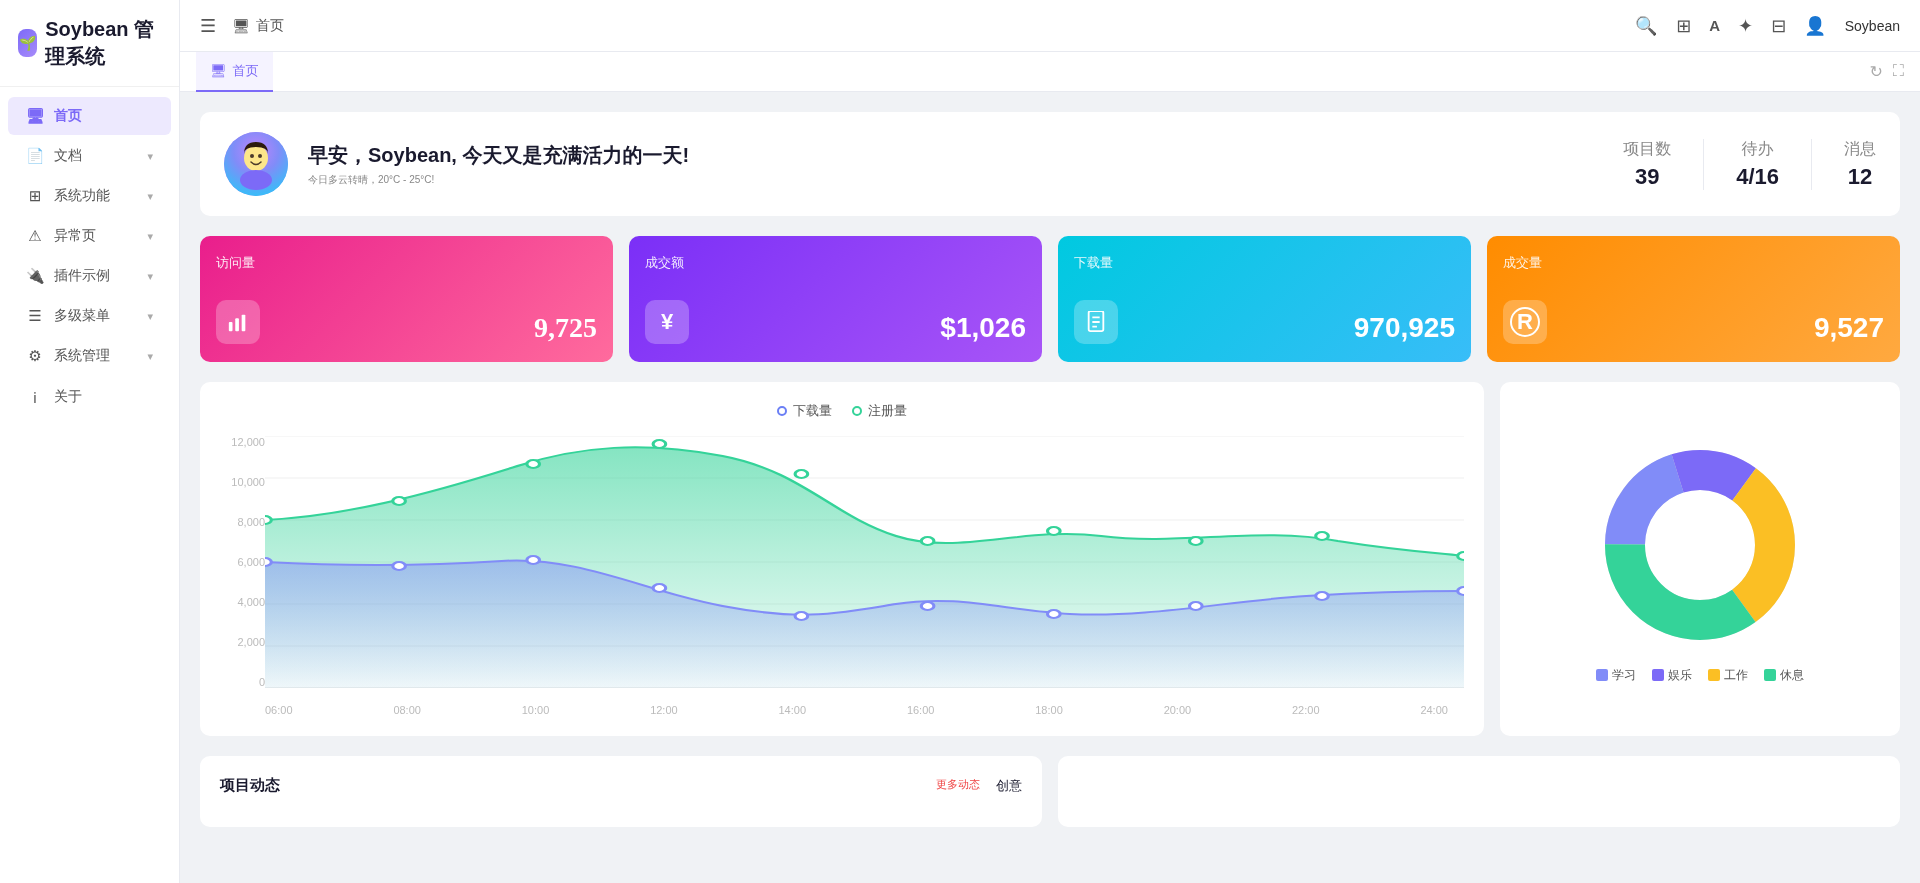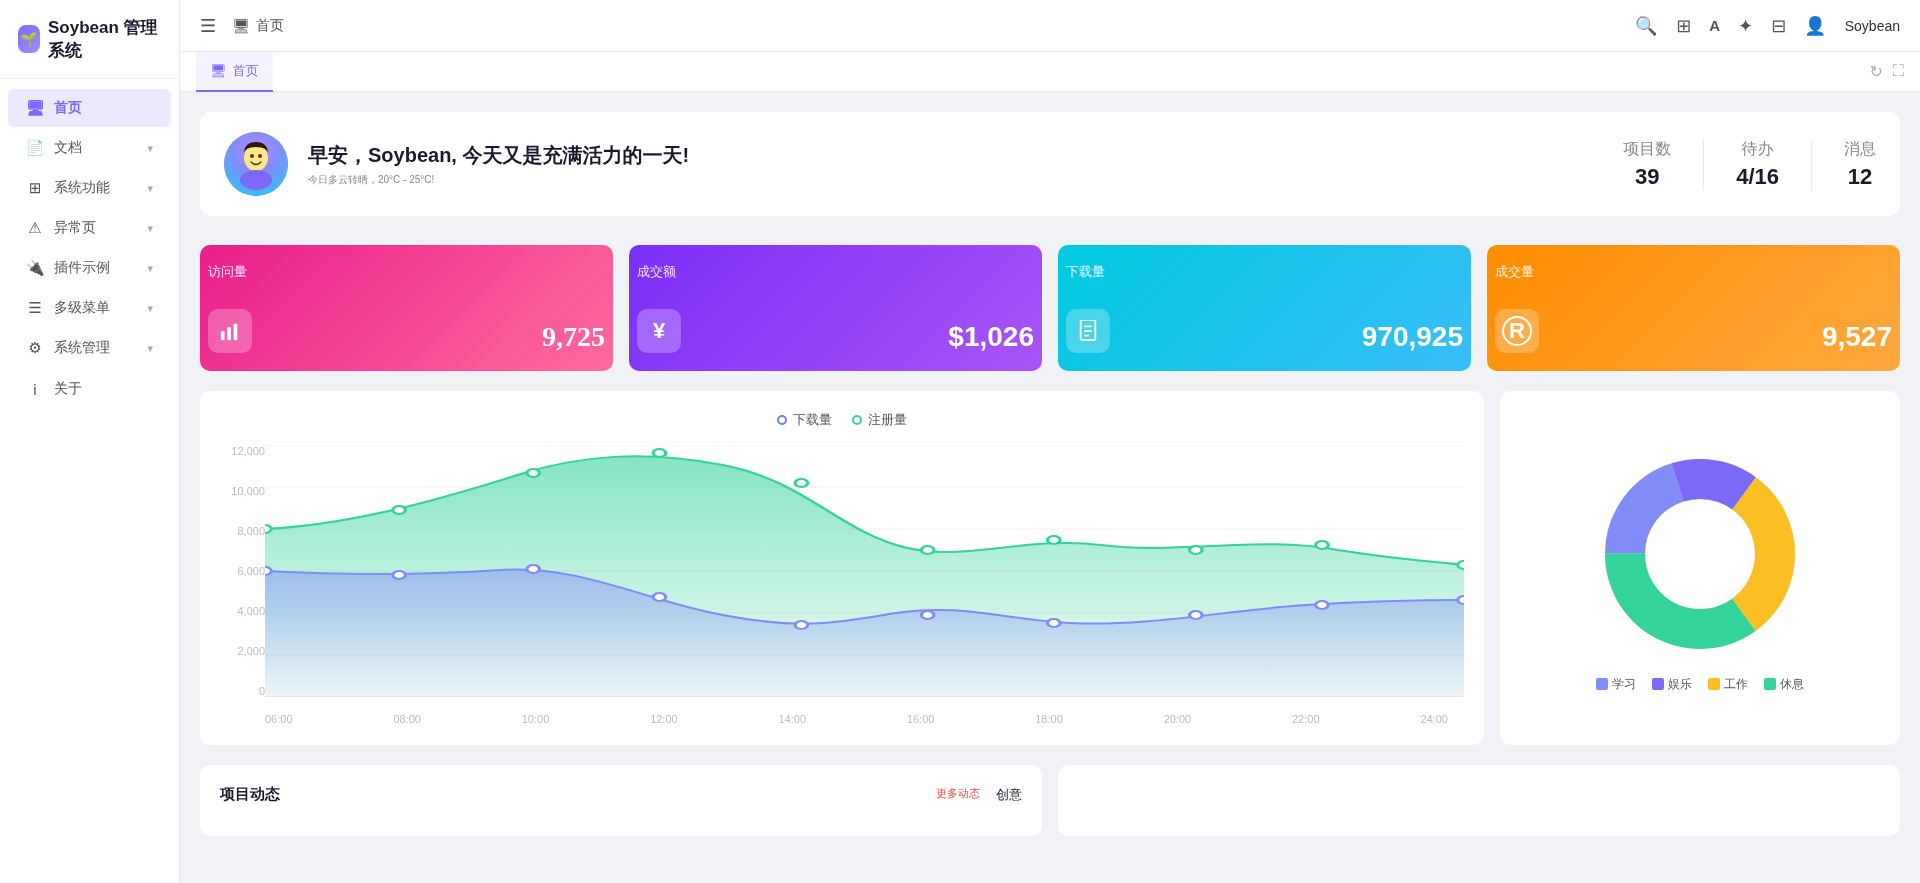--- a/index.html
+++ b/index.html
@@ -22,21 +22,21 @@
       padding: 16px 18px;
       border-bottom: 1px solid #f0f0f0;
     }
     .logo-icon {
       width: 28px; height: 28px;
       background: linear-gradient(135deg, #7c6af7, #a78bfa);
       border-radius: 8px;
       display: flex; align-items: center; justify-content: center;
       color: #fff; font-size: 14px;
     }
-    .logo-text { font-size: 17px; font-weight: 700; color: #1a1a2e; }
+    .logo-text { font-size: 20px; font-weight: 700; color: #1a1a2e; }
     .sidebar-nav { flex: 1; padding: 8px 0; overflow-y: auto; }
     .nav-item {
       display: flex; align-items: center; gap: 10px;
       padding: 10px 18px;
       cursor: pointer;
       font-size: 14px; color: #555;
       border-radius: 6px;
       margin: 2px 8px;
       transition: background 0.2s;
     }
@@ -128,28 +128,27 @@
     .welcome-stats { display: flex; gap: 32px; text-align: center; }
     .stat-item { display: flex; flex-direction: column; align-items: center; }
     .stat-label { font-size: 16px; color: #888; margin-bottom: 4px; }
     .stat-value { font-size: 22px; font-weight: 700; color: #1a1a2e; }
     .stat-divider { width: 1px; background: #e8eaf0; }
 
     
     .metric-cards { display: grid; grid-template-columns: repeat(4, 1fr); gap: 16px; margin-bottom: 20px; }
     .metric-card {
       border-radius: 10px;
-      padding: 18px 8px;
+      padding: 18px 16px;
       color: #fff;
       display: flex;
       flex-direction: column;
       min-height: 100px;
       position: relative;
       overflow: hidden;
-      margin-top: 9px;
     }
     .metric-card-1 { background: linear-gradient(135deg, #e91e8c, #ff6b9d); }
     .metric-card-2 { background: linear-gradient(135deg, #7b2ff7, #a855f7); }
     .metric-card-3 { background: linear-gradient(135deg, #00c9e0, #38bdf8); }
     .metric-card-4 { background: linear-gradient(135deg, #ff8c00, #ffa940); }
     .metric-label { font-size: 13px; opacity: 0.9; margin-bottom: 12px; }
     .metric-value { font-size: 28px; font-weight: 700; text-align: right; }
     .metric-icon-wrapper {
       width: 44px; height: 44px;
       background: rgba(255,255,255,0.25);

